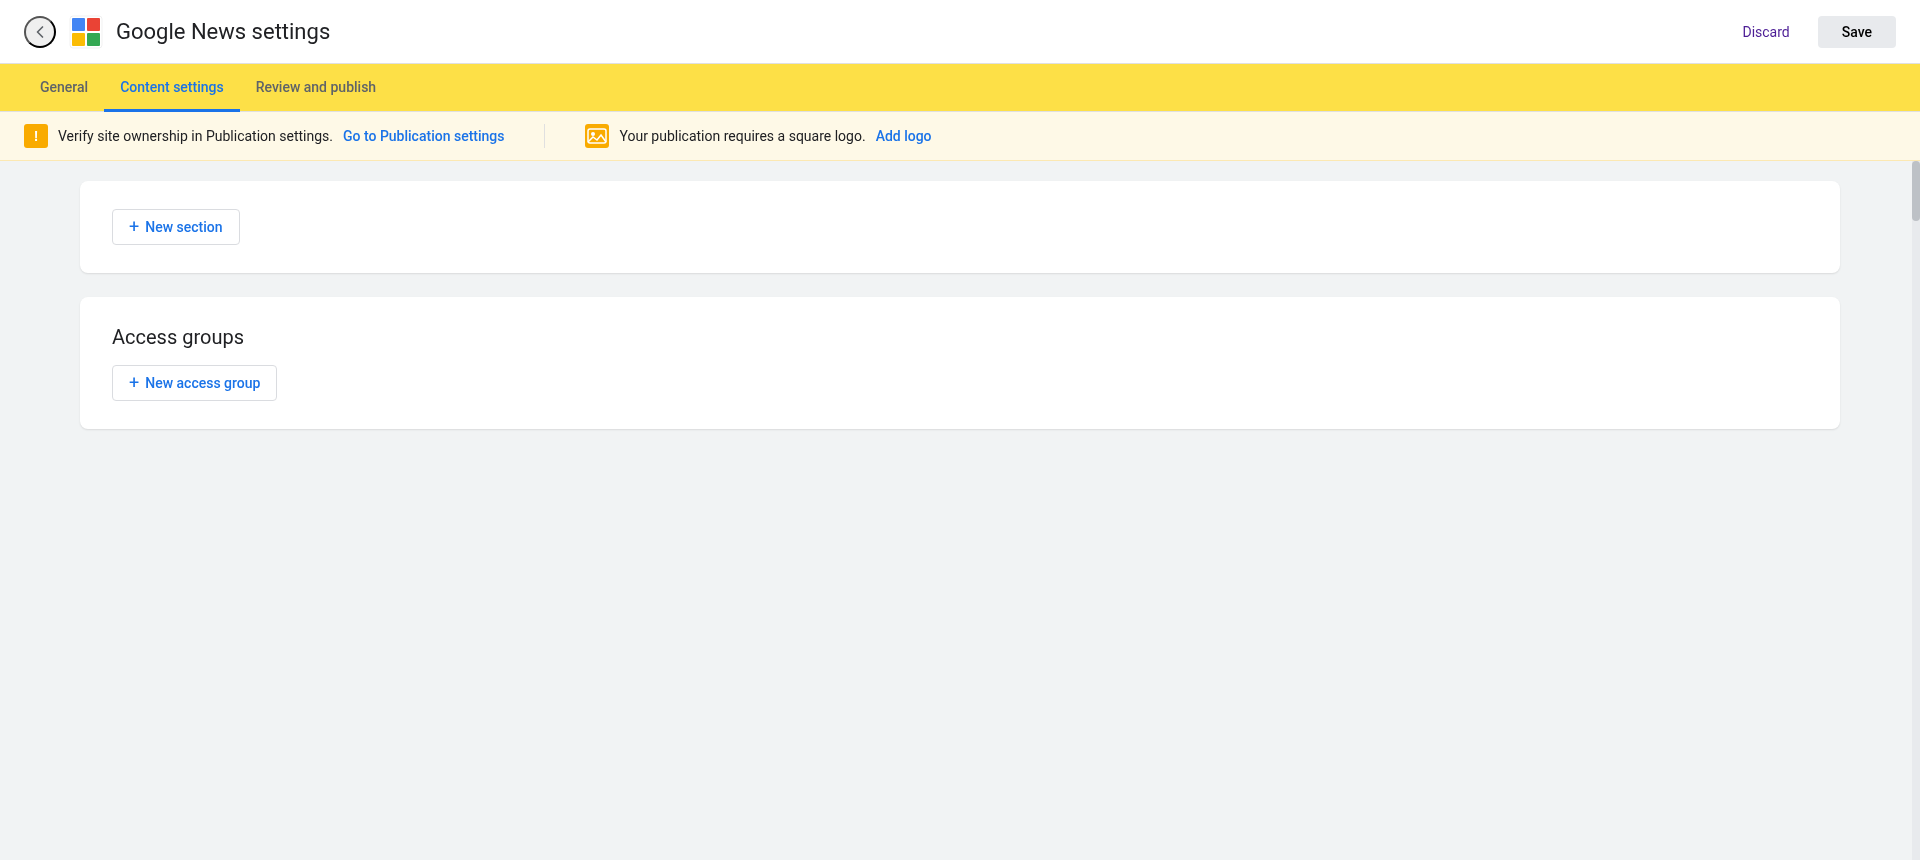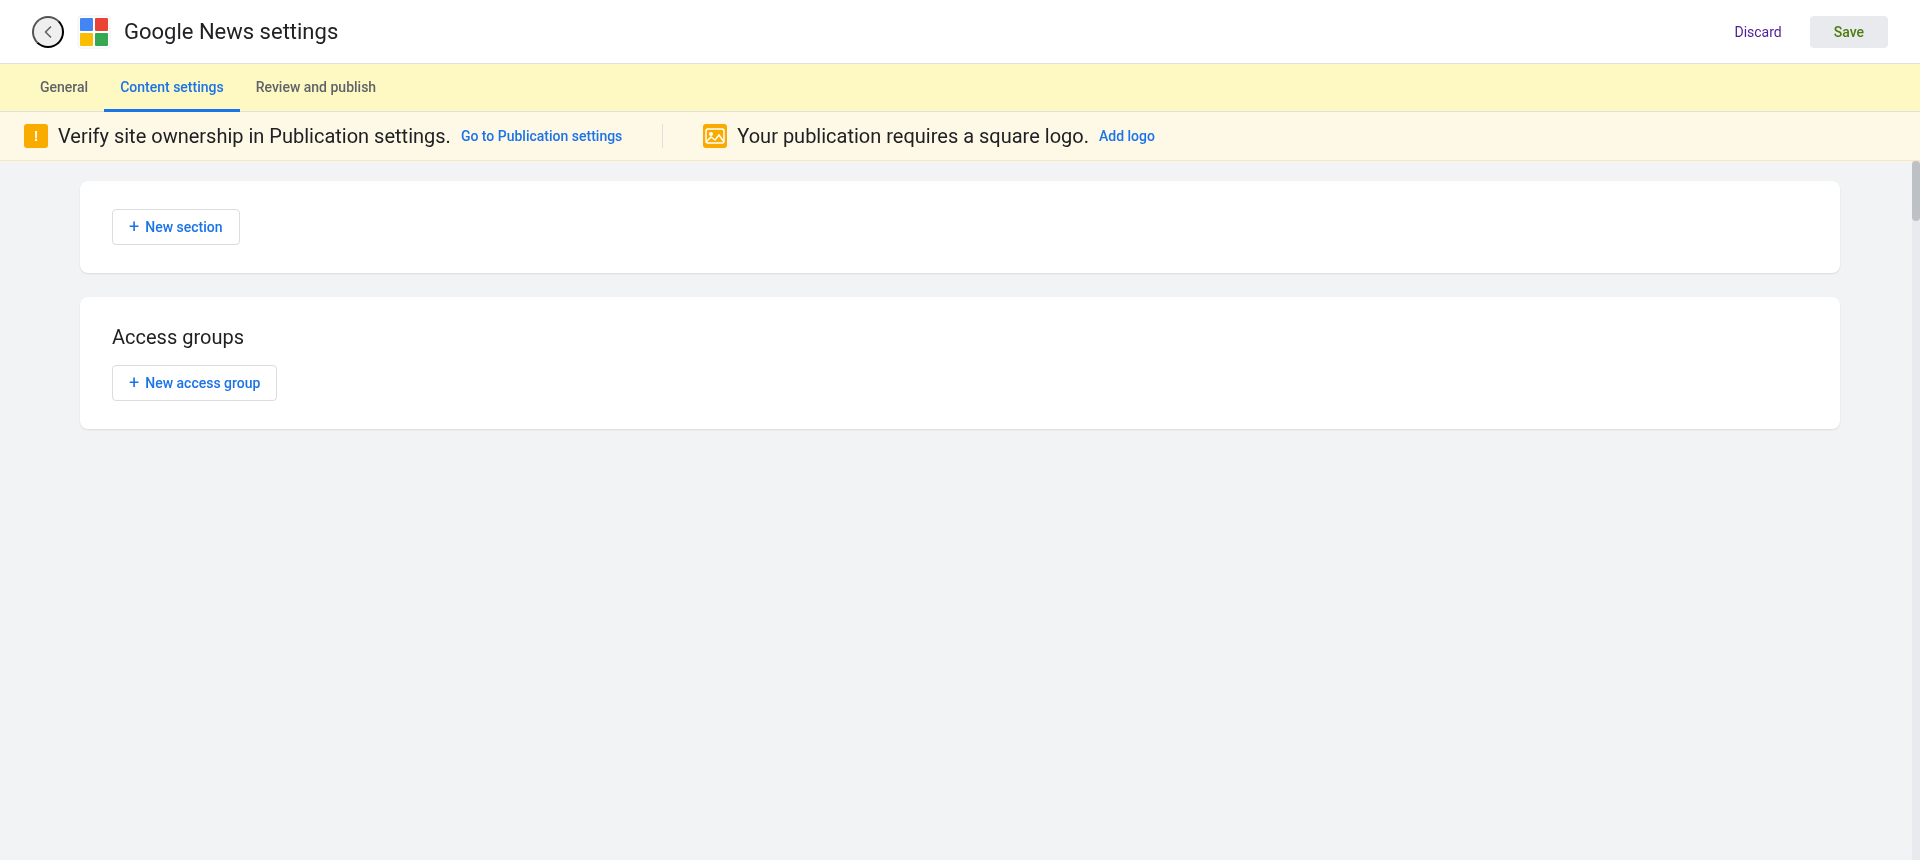--- a/index.html
+++ b/index.html
@@ -11,21 +11,21 @@
       height: 860px;
       overflow: hidden;
     }
 
     
     .header {
       background: #fff;
       display: flex;
       align-items: center;
       justify-content: space-between;
-      padding: 0 32px;
+      padding: 0 24px;
       height: 64px;
       border-bottom: 1px solid #e0e0e0;
     }
     .header-left {
       display: flex;
       align-items: center;
       gap: 12px;
     }
     .back-arrow {
       cursor: pointer;
@@ -58,32 +58,32 @@
       color: #4c1d95;
       font-size: 14px;
       cursor: pointer;
       padding: 8px 16px;
       border-radius: 4px;
       font-family: inherit;
     }
     .btn-save {
       background: #e8eaed;
       border: none;
-      color: #4d7c0f;
+      color: #000000;
       font-size: 14px;
       cursor: not-allowed;
       padding: 8px 24px;
       border-radius: 4px;
       font-family: inherit;
       font-weight: 500;
     }
 
     
     .tabs {
-      background: #fef9c3;
+      background: #fde047;
       display: flex;
       align-items: center;
       padding: 0 24px;
       border-bottom: 1px solid #e0e0e0;
       height: 48px;
     }
     .tab {
       padding: 14px 16px;
       font-size: 14px;
       color: #5f6368;
@@ -114,21 +114,21 @@
       align-items: center;
       gap: 10px;
     }
     .banner-icon {
       width: 24px;
       height: 24px;
       flex-shrink: 0;
     }
     .banner-text {
       color: #202124;
-      font-size: 20px;
+      font-size: 14px;
     }
     .banner-link {
       color: #1a73e8;
       cursor: pointer;
       text-decoration: none;
       font-weight: 500;
     }
     .banner-divider {
       width: 1px;
       height: 24px;

